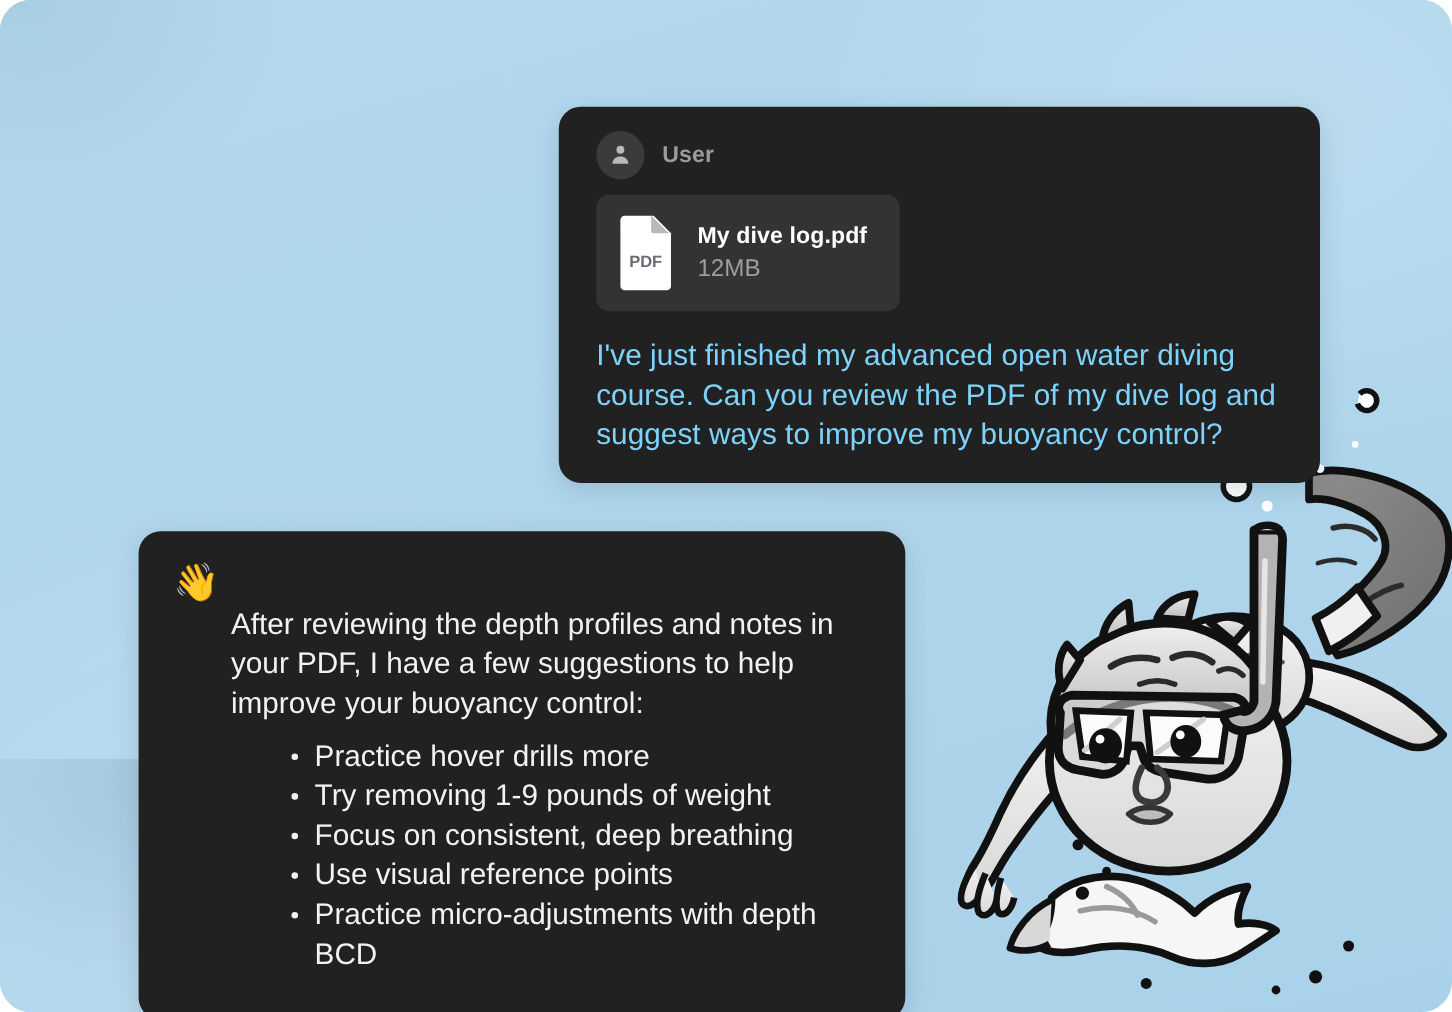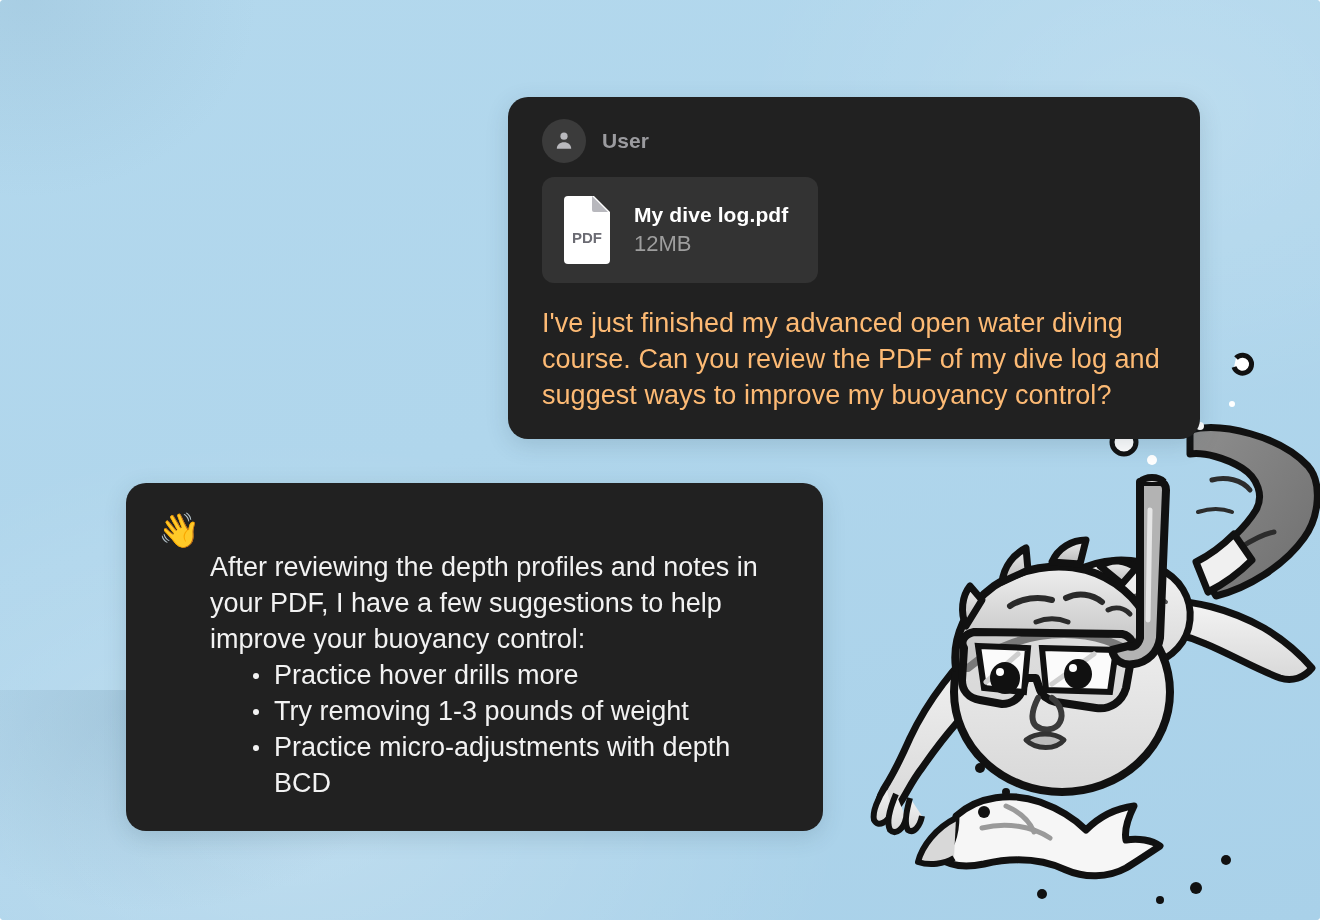--- a/index.html
+++ b/index.html
@@ -9,21 +9,21 @@
     width: 1320px; height: 920px;
     background: #ffffff;
     font-family: "Liberation Sans", sans-serif;
     overflow: hidden;
   }
 
   #stage {
     position: relative;
     width: 1320px;
     height: 920px;
-    border-radius: 4px;
+    border-radius: 28px;
     overflow: hidden;
     background: #b0d6ec;
   }
 
   
   .bg-water {
     position: absolute; inset: 0;
     background:
       radial-gradient(ellipse 900px 600px at 22% 88%, rgba(255,255,255,.22), rgba(255,255,255,0) 62%),
       radial-gradient(ellipse 700px 500px at 88% 12%, rgba(255,255,255,.14), rgba(255,255,255,0) 60%),
@@ -106,21 +106,21 @@
     font-weight: 700;
     letter-spacing: .1px;
   }
   .file-size {
     color: #9e9e9e;
     font-size: 22px;
     font-weight: 400;
   }
 
   .msg-text {
-    color: #fdba74;
+    color: #7dd3fc;
     font-size: 27px;
     line-height: 36px;
     font-weight: 400;
     letter-spacing: .05px;
   }
 
   #bubble-assistant {
     left: 126px; top: 483px;
     width: 697px;
     padding: 28px 30px 30px 32px;
@@ -139,21 +139,21 @@
   }
   .assistant-para {
     color: #f2f2f2;
     font-size: 27px;
     line-height: 36px;
     flex: 1;
     margin-top: 38px;
   }
   .tips {
     list-style: none;
-    margin: 0;
+    margin: 12px;
     padding: 0 0 0 92px;
   }
   .tips li {
     position: relative;
     color: #f2f2f2;
     font-size: 27px;
     line-height: 36px;
     padding-left: 24px;
   }
   .tips li::before {
@@ -315,18 +315,20 @@
     <div class="msg-text">I've just finished my advanced open water diving course. Can you review the PDF of my dive log and suggest ways to improve my buoyancy control?</div>
   </div>
 
   <div class="bubble" id="bubble-assistant">
     <div class="assistant-intro">
       <span class="wave-emoji">👋</span>
       <span class="assistant-para">After reviewing the depth profiles and notes in your PDF, I have a few suggestions to help improve your buoyancy control:</span>
     </div>
     <ul class="tips">
       <li>Practice hover drills more</li>
-      <li>Try removing 1-3 pounds of weight</li>
+      <li>Try removing 1-9 pounds of weight</li>
+      <li>Focus on consistent, deep breathing</li>
+      <li>Use visual reference points</li>
       <li>Practice micro-adjustments with depth BCD</li>
     </ul>
   </div>
 
 </div>
 
 </body></html>

